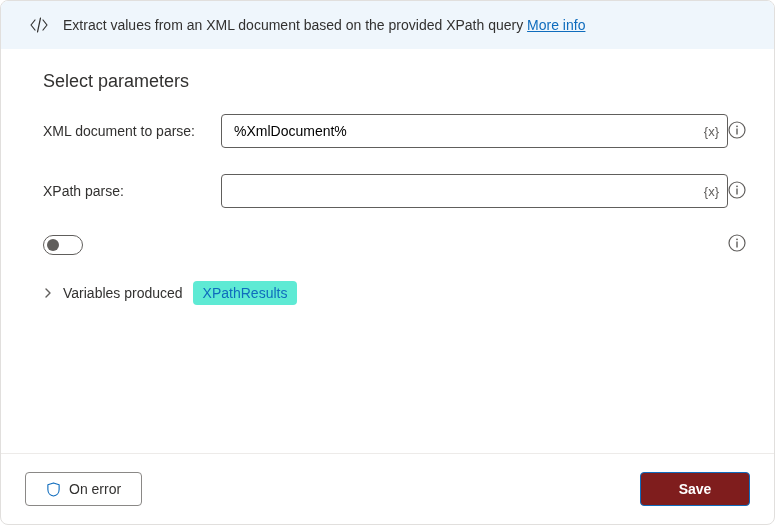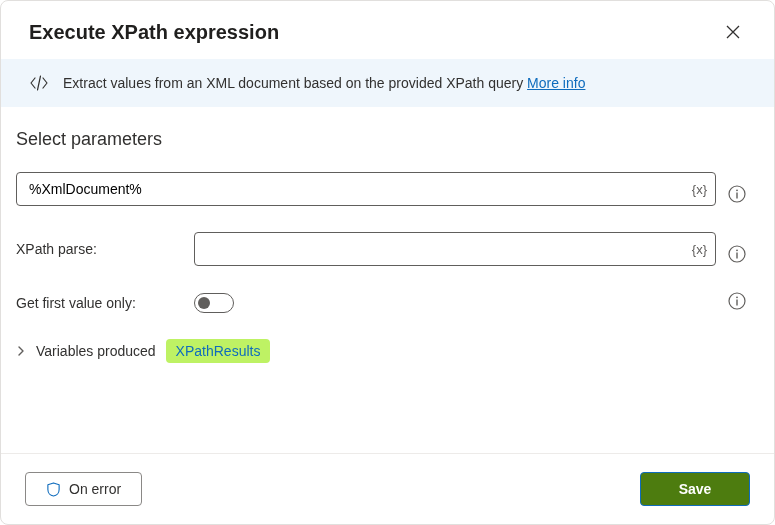--- a/index.html
+++ b/index.html
@@ -47,21 +47,21 @@
     gap: 14px;
   }
   .info-banner .desc {
     color: #323130;
   }
   .info-banner a {
     color: #0f6cbd;
     text-decoration: underline;
   }
   .body {
-    padding: 22px 28px 10px 15px;
+    padding: 22px 28px 10px 42px;
     flex: 1;
     overflow: auto;
   }
   .section-title {
     font-size: 18px;
     font-weight: 400;
     color: #323130;
     margin: 0 0 22px 0;
   }
   .field-row {
@@ -70,22 +70,21 @@
     margin-bottom: 26px;
   }
   .field-label {
     width: 178px;
     flex-shrink: 0;
     color: #323130;
   }
   .field-control {
     flex: 1;
     display: flex;
-    align-items: flex-end;
-    gap: 12px;
+    align-items: center;
   }
   .text-input-wrap {
     flex: 1;
     position: relative;
     display: flex;
     align-items: center;
     border: 1px solid #605e5c;
     border-radius: 4px;
     height: 34px;
     padding: 0 38px 0 10px;
@@ -137,21 +136,21 @@
     margin-top: 0;
   }
   .chevron {
     color: #605e5c;
     cursor: pointer;
   }
   .vars-label {
     color: #323130;
   }
   .var-chip {
-    background: #bef264;
+    background: #5eead4;
     color: #0f6cbd;
     padding: 4px 10px;
     border-radius: 4px;
     font-size: 14px;
     cursor: pointer;
   }
   .footer {
     border-top: 1px solid #edebe9;
     padding: 18px 24px;
     display: flex;
@@ -171,58 +170,51 @@
     gap: 8px;
     min-width: 110px;
     justify-content: center;
   }
   .btn-secondary {
     background: #fff;
     border: 1px solid #8a8886;
     color: #323130;
   }
   .btn-primary {
-    background: #4d7c0f;
+    background: #7f1d1d;
     border: 1px solid #0f6cbd;
     color: #fff;
     font-weight: 600;
   }
   .footer-right {
     display: flex;
     gap: 12px;
   }
 </style>
 </head>
 <body>
 
 <div class="dialog">
 
-  <div class="header">
-    <div class="header-title">Execute XPath expression</div>
-    <button class="close-btn">
-      <svg width="14" height="14" viewBox="0 0 14 14">
-          <path d="M1 1 L13 13 M13 1 L1 13" stroke="#323130" stroke-width="1.3" fill="none"></path>
-        </svg>
-    </button>
-  </div>
 
   <div class="info-banner">
     <svg width="20" height="20" viewBox="0 0 20 20">
       <path d="M6 5 L2 10 L6 15 M14 5 L18 10 L14 15 M11.5 3 L8.5 17" stroke="#323130" stroke-width="1.2" fill="none" stroke-linecap="round" stroke-linejoin="round"></path>
     </svg>
     <span class="desc">
       <span>Extract values from an XML document based on the provided XPath query</span>
       <a href="#">More info</a>
     </span>
   </div>
 
   <div class="body">
     <h2 class="section-title">Select parameters</h2>
 
     <div class="field-row">
+      <div class="field-label">XML document to parse:</div>
       <div class="field-control">
         <div class="text-input-wrap">
           <input class="text-input" type="text" value="%XmlDocument%" style="">
           <span class="var-token">{x}</span>
         </div>
         <span class="info-icon">
           <svg width="18" height="18" viewBox="0 0 18 18">
               <circle cx="9" cy="9" r="8" stroke="#605e5c" stroke-width="1.2" fill="none"></circle>
               <circle cx="9" cy="5.3" r="0.9" fill="#605e5c"></circle>
               <rect x="8.3" y="7.5" width="1.4" height="6" fill="#605e5c"></rect>
@@ -241,21 +233,20 @@
           <svg width="18" height="18" viewBox="0 0 18 18">
               <circle cx="9" cy="9" r="8" stroke="#605e5c" stroke-width="1.2" fill="none"></circle>
               <circle cx="9" cy="5.3" r="0.9" fill="#605e5c"></circle>
               <rect x="8.3" y="7.5" width="1.4" height="6" fill="#605e5c"></rect>
             </svg>
         </span>
       </div>
     </div>
 
     <div class="field-row">
-      <div class="field-label">Get first value only:</div>
       <div class="field-control" style="justify-content: space-between;">
         <div class="toggle">
           <div class="toggle-knob"></div>
         </div>
         <span class="info-icon">
           <svg width="18" height="18" viewBox="0 0 18 18">
               <circle cx="9" cy="9" r="8" stroke="#605e5c" stroke-width="1.2" fill="none"></circle>
               <circle cx="9" cy="5.3" r="0.9" fill="#605e5c"></circle>
               <rect x="8.3" y="7.5" width="1.4" height="6" fill="#605e5c"></rect>
             </svg>

